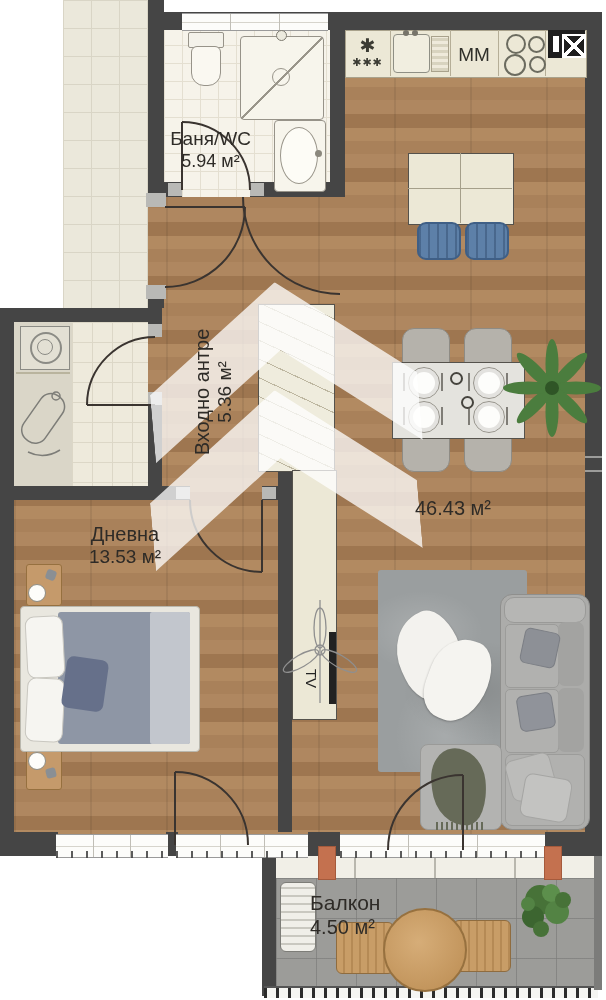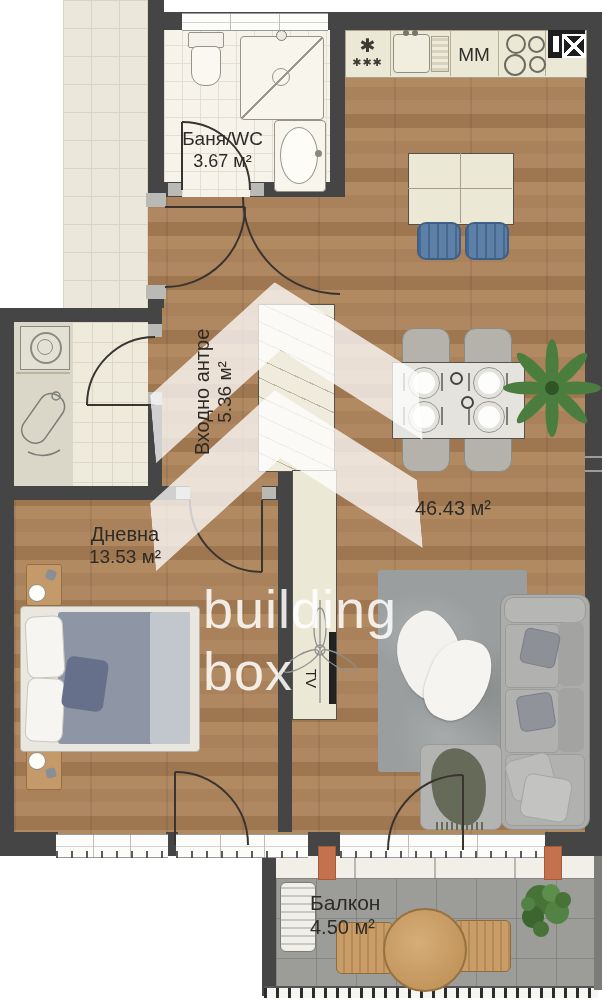--- a/index.html
+++ b/index.html
@@ -264,28 +264,24 @@
     </g>
     <g stroke="#7d7d78" stroke-width="1.5" fill="none">
       <rect x="-13" y="-29" width="26" height="54" rx="12" transform="translate(42 420) rotate(35)"></rect>
       <path d="M28 452 Q44 460 60 450"></path>
       <circle cx="56" cy="396" r="4"></circle>
     </g>
   </svg>
 
   <div class="chev" style="left:148px;top:282px;width:268px;height:170px;transform:rotate(-5deg);"></div>
   <div class="chev" style="left:148px;top:390px;width:268px;height:170px;transform:rotate(-5deg);"></div>
-  <div class="wm-text" style="left:203px;top:578px;">
-    <span style="display:block;">building</span>
-    <span style="display:block;">box</span>
-  </div>
-
-  <div class="rlabel" style="left:160px;top:128px;width:125px;">
+
+  <div class="rlabel" style="left:148px;top:128px;width:125px;">
     <span class="rname" style="font-size:19px;">Баня/WC</span>
-    <span class="rarea" style="font-size:18px;">3.67 м²</span>
+    <span class="rarea" style="font-size:18px;">5.94 м²</span>
   </div>
   <div class="rlabel" style="left:137px;top:360px;width:170px;height:64px;transform:rotate(-90deg);">
     <span class="rname">Входно антре</span>
     <span class="rarea">5.36 м²</span>
   </div>
   <div class="rlabel" style="left:378px;top:496px;width:150px;">
     <span class="rarea" style="font-size:20px;">46.43 м²</span>
   </div>
   <div class="rlabel" style="left:55px;top:522px;width:140px;">
     <span class="rname">Дневна</span>

